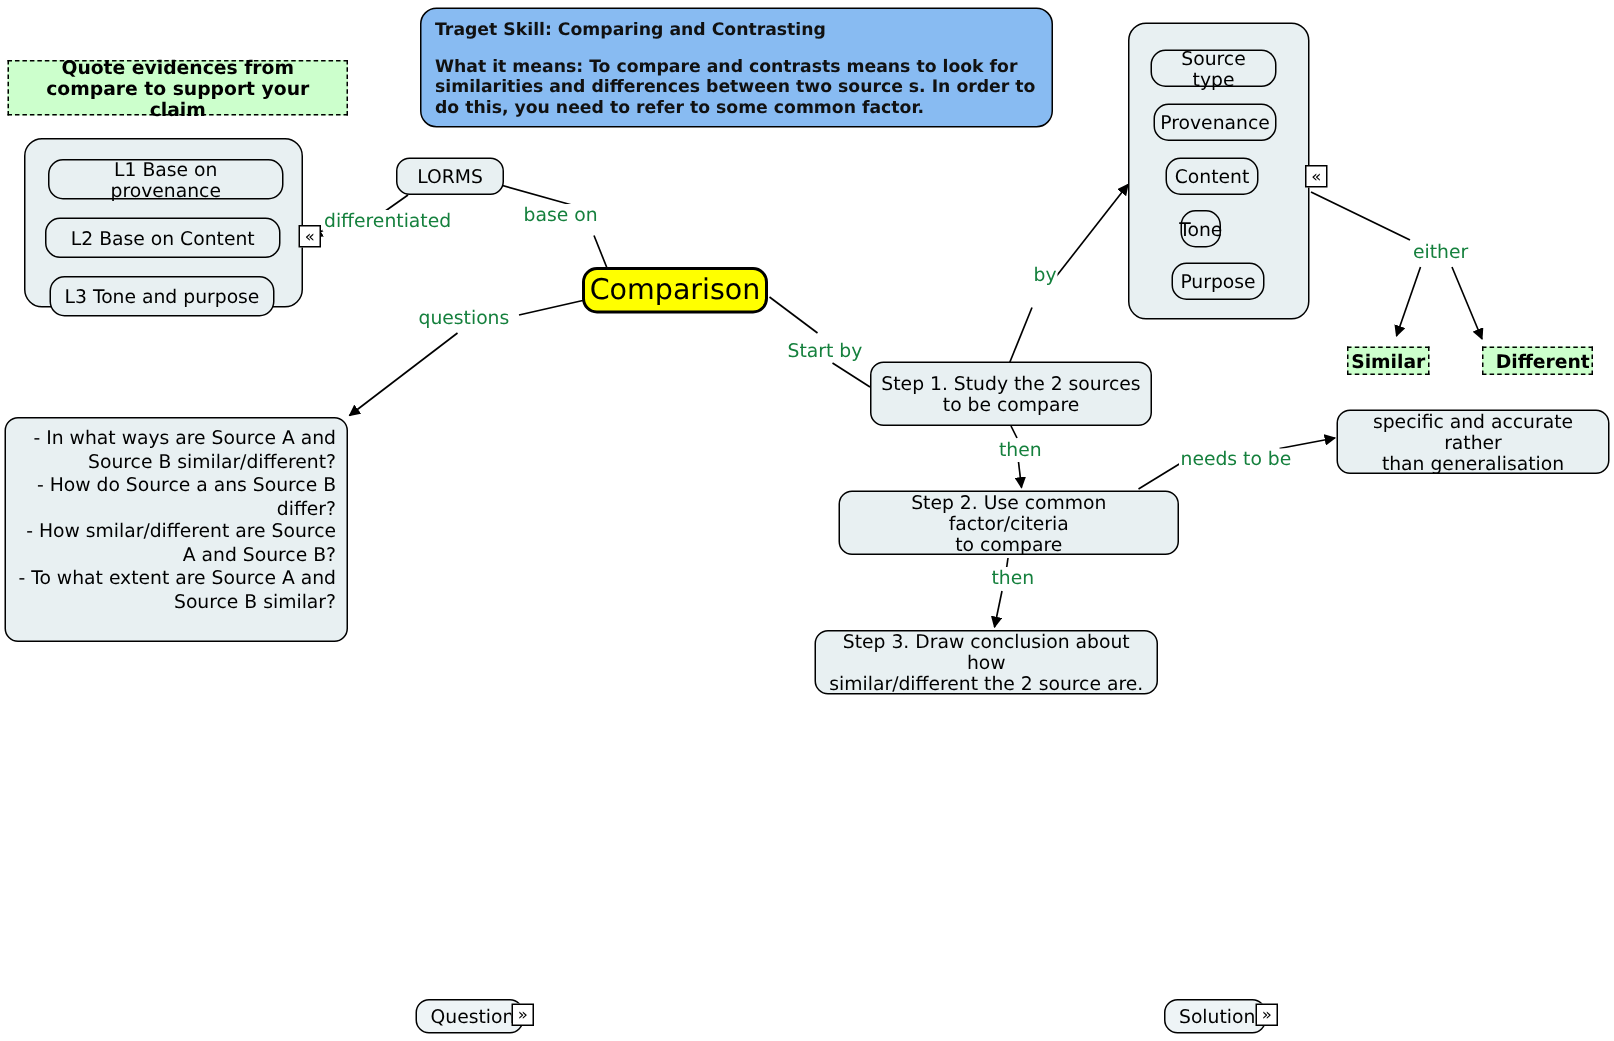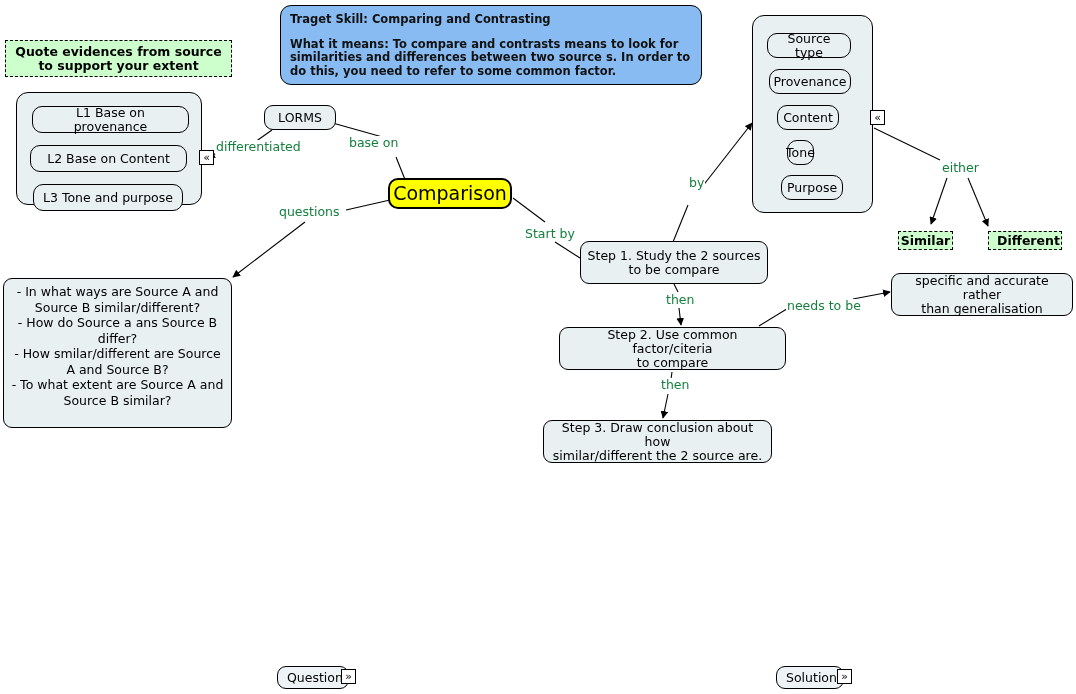--- a/index.html
+++ b/index.html
@@ -37,21 +37,21 @@
     font-size: 12.5px;
     line-height: 14px;
     text-align: center;
     display: flex;
     align-items: center;
     justify-content: center;
     padding: 3px 6px;
     white-space: pre-line;
   }
   .node.left-align {
-    text-align: center;
+    text-align: right;
     justify-content: flex-start;
     align-items: flex-start;
     padding: 5px 7px;
     line-height: 15.5px;
   }
 
   
   .node.central {
     background: #ffff00;
     border: 2px solid #000000;
@@ -202,21 +202,21 @@
   </svg>
 
   <div class="node info" style="left:280px; top:5px; width:422px; height:80px;">
     <div style="display:flex; flex-direction:column;">
       <span>Traget Skill: Comparing and Contrasting</span>
       <span style="height:11px;"></span>
       <span>What it means: To compare and contrasts means to look for similarities and differences between two source s. In order to do this, you need to refer to some common factor.</span>
     </div>
   </div>
 
-  <div class="node green" style="left:5px; top:40px; width:227px; height:37px;">Quote evidences from source to support your extent</div>
+  <div class="node green" style="left:5px; top:40px; width:227px; height:37px;">Quote evidences from compare to support your claim</div>
 
   <div class="group" style="left:16px; top:92px; width:186px; height:113px;">
     <div class="node" style="left:15px; top:13px; width:157px; height:27px;">L1 Base on provenance</div>
     <div class="node" style="left:13px; top:52px; width:157px; height:27px;">L2 Base on Content</div>
     <div class="node" style="left:16px; top:91px; width:150px; height:27px;">L3 Tone and purpose</div>
   </div>
   <div class="badge" style="left:199px; top:150px;">«</div>
 
   <div class="node" style="left:264px; top:105px; width:72px; height:25px;">LORMS</div>
 

